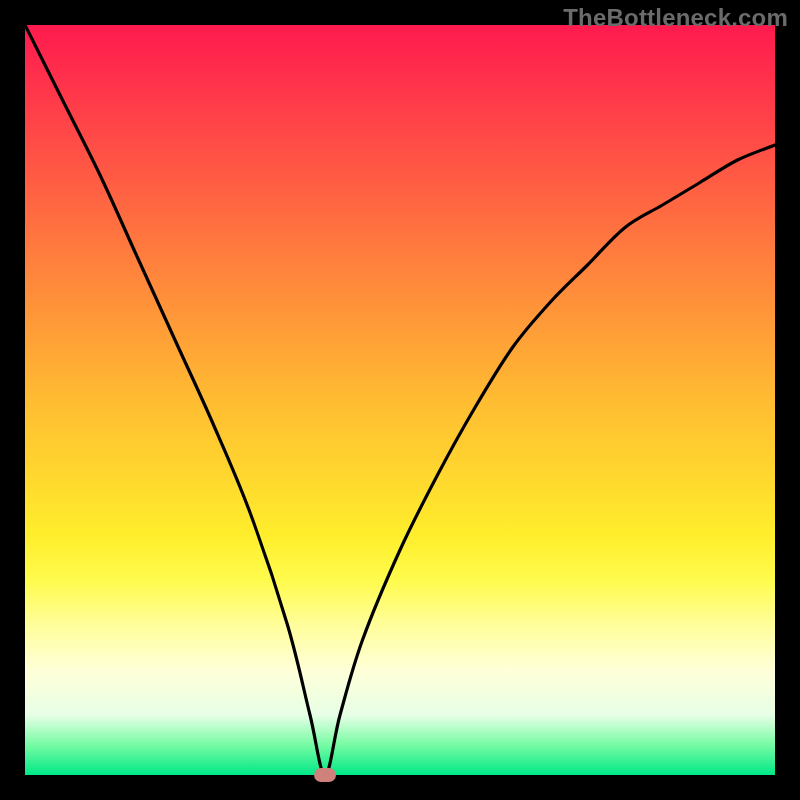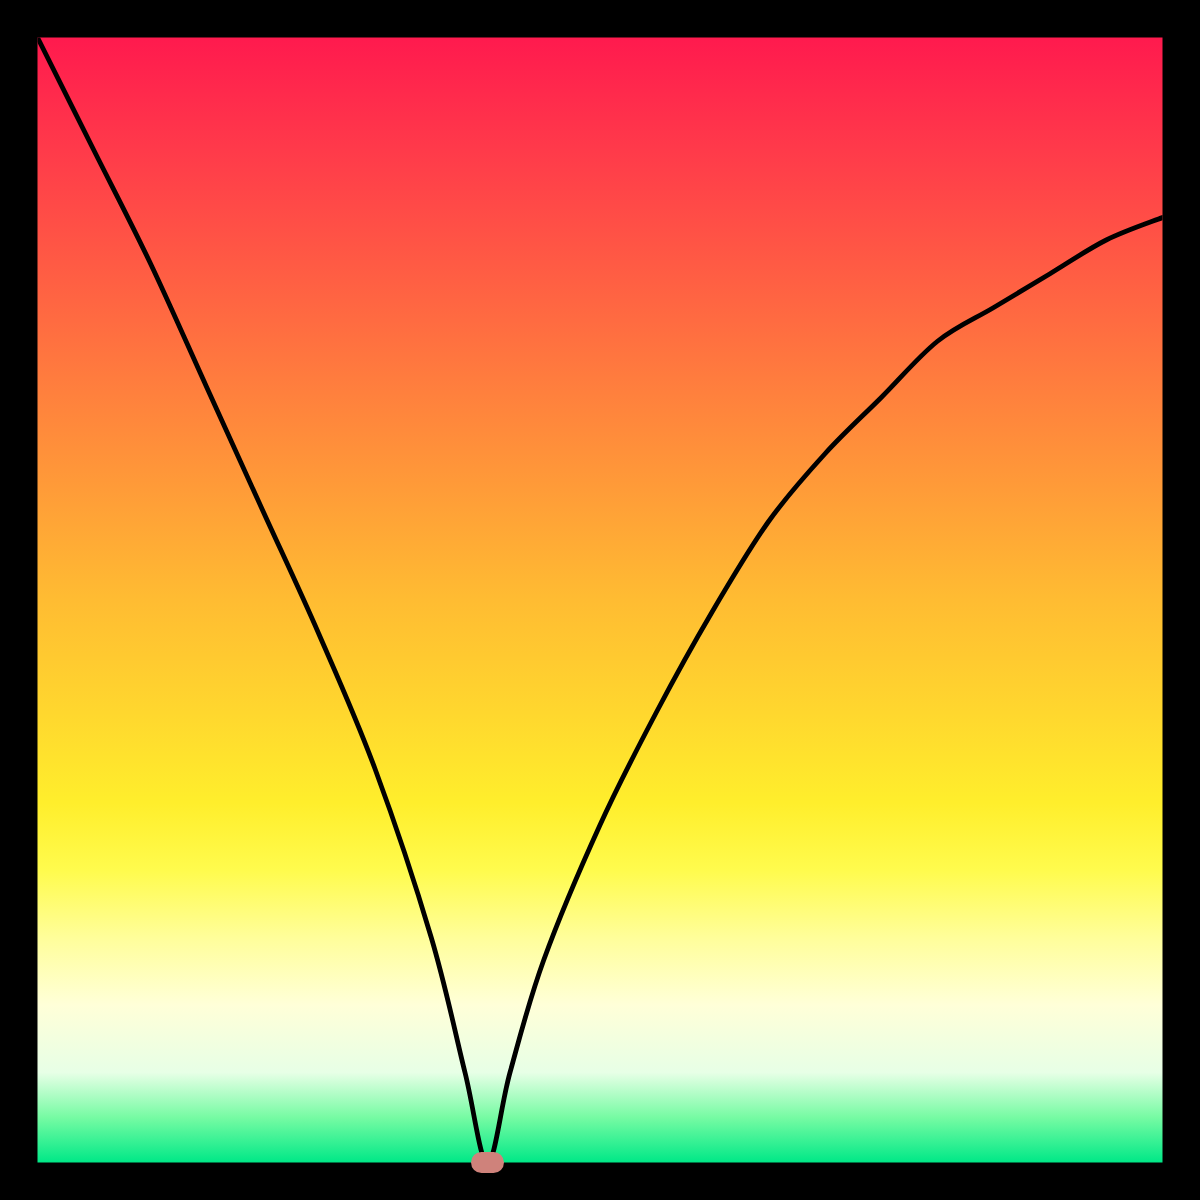--- a/index.html
+++ b/index.html
@@ -64,20 +64,21 @@
     fill: none;
     stroke: #000;
     stroke-width: 3.2;
     stroke-linecap: round;
   }
 </style>
 </head>
 <body>
 
 <div class="frame">
+  <div class="watermark">TheBottleneck.com</div>
 
   <div class="plot">
     <svg class="curve" viewBox="0 0 750 750" preserveAspectRatio="none">
       <path d="M 0.00 0.00 C 6.25 12.50, 25.00 50.00, 37.50 75.00 C 50.00 100.00, 62.50 123.75, 75.00 150.00 C 87.50 176.25, 100.00 205.00, 112.50 232.50 C 125.00 260.00, 137.50 287.50, 150.00 315.00 C 162.50 342.50, 175.00 368.75, 187.50 397.50 C 200.00 426.25, 212.50 453.75, 225.00 487.50 C 237.50 521.25, 252.50 566.25, 262.50 600.00 C 272.50 633.75, 278.75 665.00, 285.00 690.00 C 291.25 715.00, 295.00 750.00, 300.00 750.00 C 305.00 750.00, 308.75 712.50, 315.00 690.00 C 321.25 667.50, 327.50 642.50, 337.50 615.00 C 347.50 587.50, 362.50 552.50, 375.00 525.00 C 387.50 497.50, 400.00 473.75, 412.50 450.00 C 425.00 426.25, 437.50 403.75, 450.00 382.50 C 462.50 361.25, 475.00 340.00, 487.50 322.50 C 500.00 305.00, 512.50 291.25, 525.00 277.50 C 537.50 263.75, 550.00 252.50, 562.50 240.00 C 575.00 227.50, 587.50 212.50, 600.00 202.50 C 612.50 192.50, 625.00 187.50, 637.50 180.00 C 650.00 172.50, 662.50 165.00, 675.00 157.50 C 687.50 150.00, 700.00 141.25, 712.50 135.00 C 725.00 128.75, 743.75 122.50, 750.00 120.00" stroke="#000000"></path>
     </svg>
     <div class="marker" style="left: 300px; top: 750px; background: rgb(207, 130, 123);"></div>
   </div>
 </div>
 
 </body></html>

